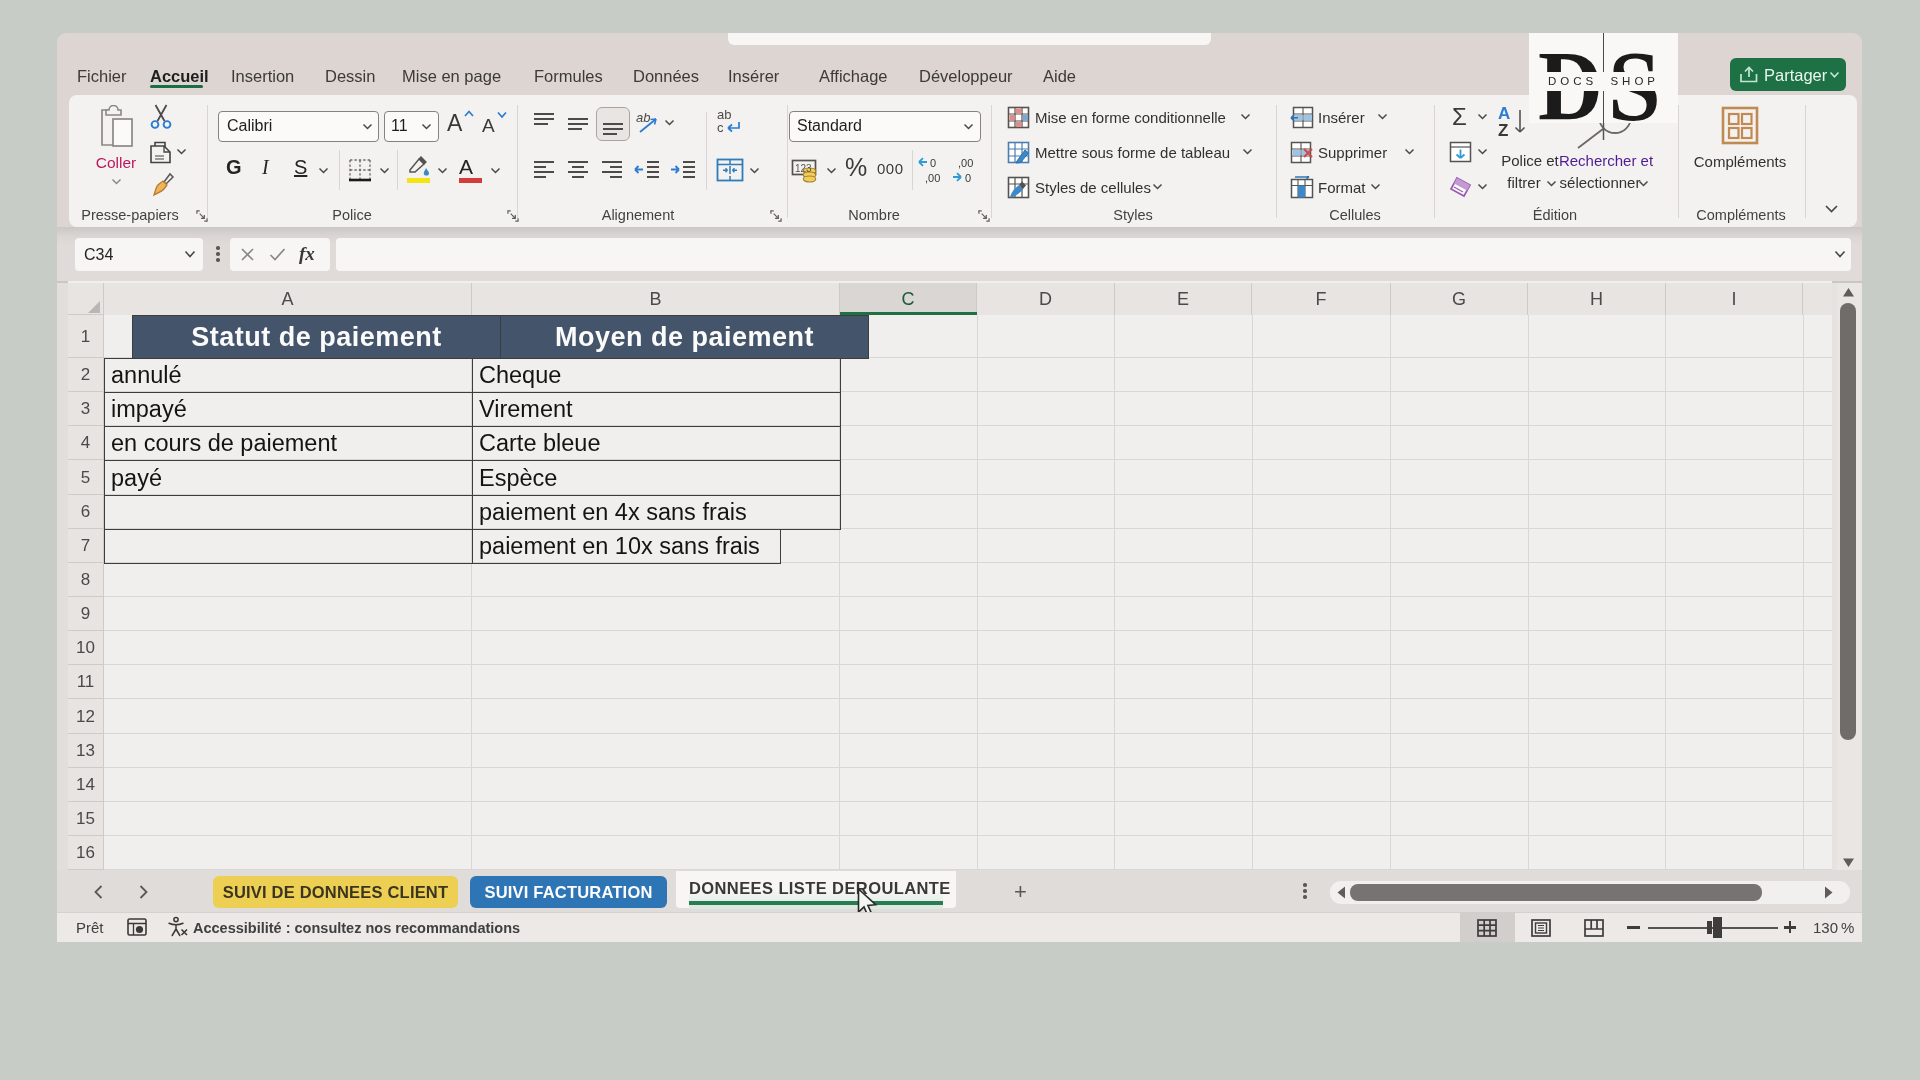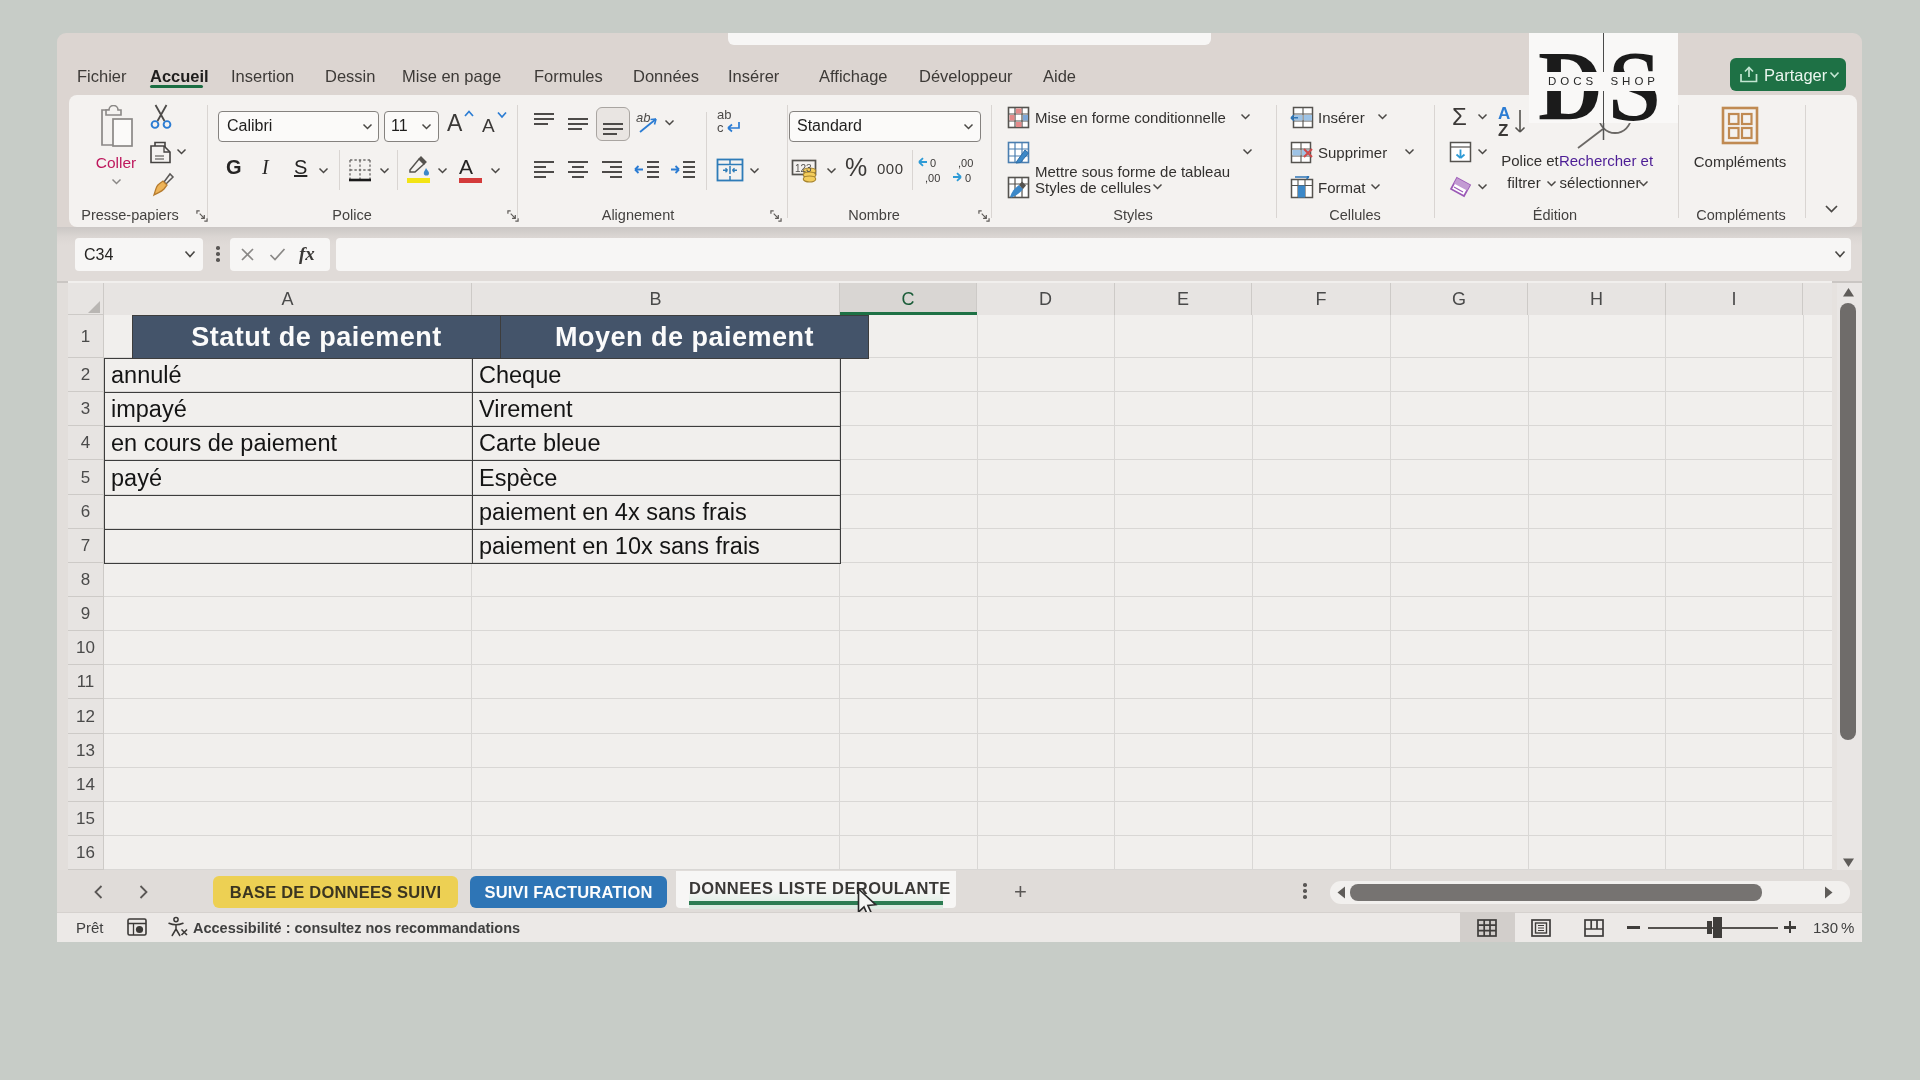--- a/index.html
+++ b/index.html
@@ -252,21 +252,21 @@
 </svg>
 <div class="rtext" style="left:1035px; top:109px;">Mise en forme conditionnelle</div>
 <svg class="abs" style="left:1240px; top:113px;" width="11" height="8" viewBox="0 0 11 8">
     <path d="M1.5 1.5 L5.5 5.5 L9.5 1.5" stroke="#4a4845" stroke-width="1.5" fill="none"></path>
   </svg>
 <svg class="abs" style="left:1007px; top:141px;" width="23" height="23" viewBox="0 0 23 23">
 <rect x="1.5" y="1.5" width="20" height="20" fill="#fff" stroke="#4a7eb0" stroke-width="1.6"></rect>
 <path d="M1.5 8 H21.5 M1.5 15 H21.5 M8 1.5 V21.5 M15 1.5 V21.5" stroke="#4a7eb0" stroke-width="1.2"></path>
 <path d="M10 20 L18 9 L21.5 12 L13.5 21.5 L9 22 Z" fill="#3c88c8" stroke="#2d6da6" stroke-width="1"></path>
 </svg>
-<div class="rtext" style="left:1035px; top:144px;margin-top:19px;">Mettre sous forme de tableau</div>
+<div class="rtext" style="left:1035px; top:144px;">Mettre sous forme de tableau</div>
 <svg class="abs" style="left:1242px; top:148px;" width="11" height="8" viewBox="0 0 11 8">
     <path d="M1.5 1.5 L5.5 5.5 L9.5 1.5" stroke="#4a4845" stroke-width="1.5" fill="none"></path>
   </svg>
 <svg class="abs" style="left:1007px; top:176px;" width="23" height="23" viewBox="0 0 23 23">
 <rect x="1.5" y="1.5" width="20" height="20" fill="#fff" stroke="#55534f" stroke-width="1.6"></rect>
 <path d="M1.5 8 H21.5 M8 1.5 V21.5 M15 1.5 V21.5" stroke="#55534f" stroke-width="1.2"></path>
 <path d="M3 21 C5 15 8 12 12 9 L16 13 C13 17 10 19 4.5 21.5 Z" fill="#3c88c8"></path>
 <path d="M12 9 L15 5.5 L19 9.5 L16 13" fill="#55534f"></path>
 </svg>
 <div class="rtext" style="left:1035px; top:179px;">Styles de cellules</div>
@@ -445,21 +445,21 @@
 <div class="tcell" style="left:472px; top:358px; width:369px; height:35px;">Cheque</div>
 <div class="tcell" style="left:104px; top:392px; width:369px; height:35px;">impayé</div>
 <div class="tcell" style="left:472px; top:392px; width:369px; height:35px;">Virement</div>
 <div class="tcell" style="left:104px; top:426px; width:369px; height:35px;">en cours de paiement</div>
 <div class="tcell" style="left:472px; top:426px; width:369px; height:35px;">Carte bleue</div>
 <div class="tcell" style="left:104px; top:460px; width:369px; height:36px;">payé</div>
 <div class="tcell" style="left:472px; top:460px; width:369px; height:36px;">Espèce</div>
 <div class="tcell" style="left:104px; top:495px; width:369px; height:35px;"></div>
 <div class="tcell" style="left:472px; top:495px; width:369px; height:35px;">paiement en 4x sans frais</div>
 <div class="tcell" style="left:104px; top:529px; width:369px; height:35px;"></div>
-<div class="tcell" style="left:472px; top:529px; width:369px; height:35px;">paiement en 10x sans frais</div>
+<div class="tcell" style="left:472px; top:529px; width:309px; height:35px;">paiement en 10x sans frais</div>
 
 <div id="vsb"></div>
 <div id="vthumb"></div>
 <svg class="abs" style="left:1842px; top:287px;" width="13" height="11" viewBox="0 0 13 11">
     <path d="M6.5 1 L12 9.5 L1 9.5 Z" fill="#5f5c59"></path>
   </svg>
 <svg class="abs" style="left:1842px; top:857px;" width="13" height="11" viewBox="0 0 13 11">
     <path d="M6.5 10 L12 1.5 L1 1.5 Z" fill="#5f5c59"></path>
   </svg>
 
@@ -491,21 +491,21 @@
 
 <div id="tabbar"></div>
 
 <svg class="abs" style="left:92px; top:884px;" width="14" height="16" viewBox="0 0 14 16">
     <path d="M9.5 2 L3.5 8 L9.5 14" stroke="#5a5755" stroke-width="1.8" fill="none"></path>
   </svg>
 <svg class="abs" style="left:136px; top:884px;" width="14" height="16" viewBox="0 0 14 16">
     <path d="M4.5 2 L10.5 8 L4.5 14" stroke="#5a5755" stroke-width="1.8" fill="none"></path>
   </svg>
 
-<div class="abs" style="left:213px; top:876px; width:245px; height:32px; background:#edd053; border-radius:6px; color:#3b3520; font-size:16.5px; font-weight:600; text-align:center; line-height:32px; letter-spacing:0.2px;">BASE DE DONNEES SUIVI</div>
+<div class="abs" style="left:213px; top:876px; width:245px; height:32px; background:#edd053; border-radius:6px; color:#3b3520; font-size:16.5px; font-weight:600; text-align:center; line-height:32px; letter-spacing:0.2px;">SUIVI DE DONNEES CLIENT</div>
 <div class="abs" style="left:470px; top:876px; width:197px; height:32px; background:#2e75b6; border-radius:6px; color:#fdfdfd; font-size:16.5px; font-weight:600; text-align:center; line-height:32px; letter-spacing:0.2px;">SUIVI FACTURATION</div>
 <div class="abs" style="left:676px; top:871px; width:280px; height:37px; background:#f7f6f5; border-radius:0 0 4px 4px;"></div>
 <div class="abs" style="left:689px; top:876px; width:254px; height:26px; background:linear-gradient(#f7f6f5 55%, #e2efe7); color:#3a3836; font-size:16.5px; font-weight:bold; text-align:center; line-height:24px; white-space:nowrap; overflow:visible; letter-spacing:0.4px;">DONNEES LISTE DEROULANTE</div>
 <div class="abs" style="left:689px; top:901px; width:254px; height:3.5px; background:#2c7c52;"></div>
 <div class="abs" style="left:689px; top:904.5px; width:254px; height:4px; background:#dceae1;"></div>
 <div class="abs" style="left:1014px; top:879px; font-size:22px; color:#5a5755; font-weight:300;">+</div>
 
 <div class="abs" style="left:1303px; top:883px; width:3.5px; height:3.5px; background:#5a5755; border-radius:50%; box-shadow:0 6px 0 #5a5755, 0 12px 0 #5a5755;"></div>
 
 <div class="abs" style="left:1330px; top:881px; width:520px; height:23px; background:#f2f0ee; border-radius:11px;"></div>

